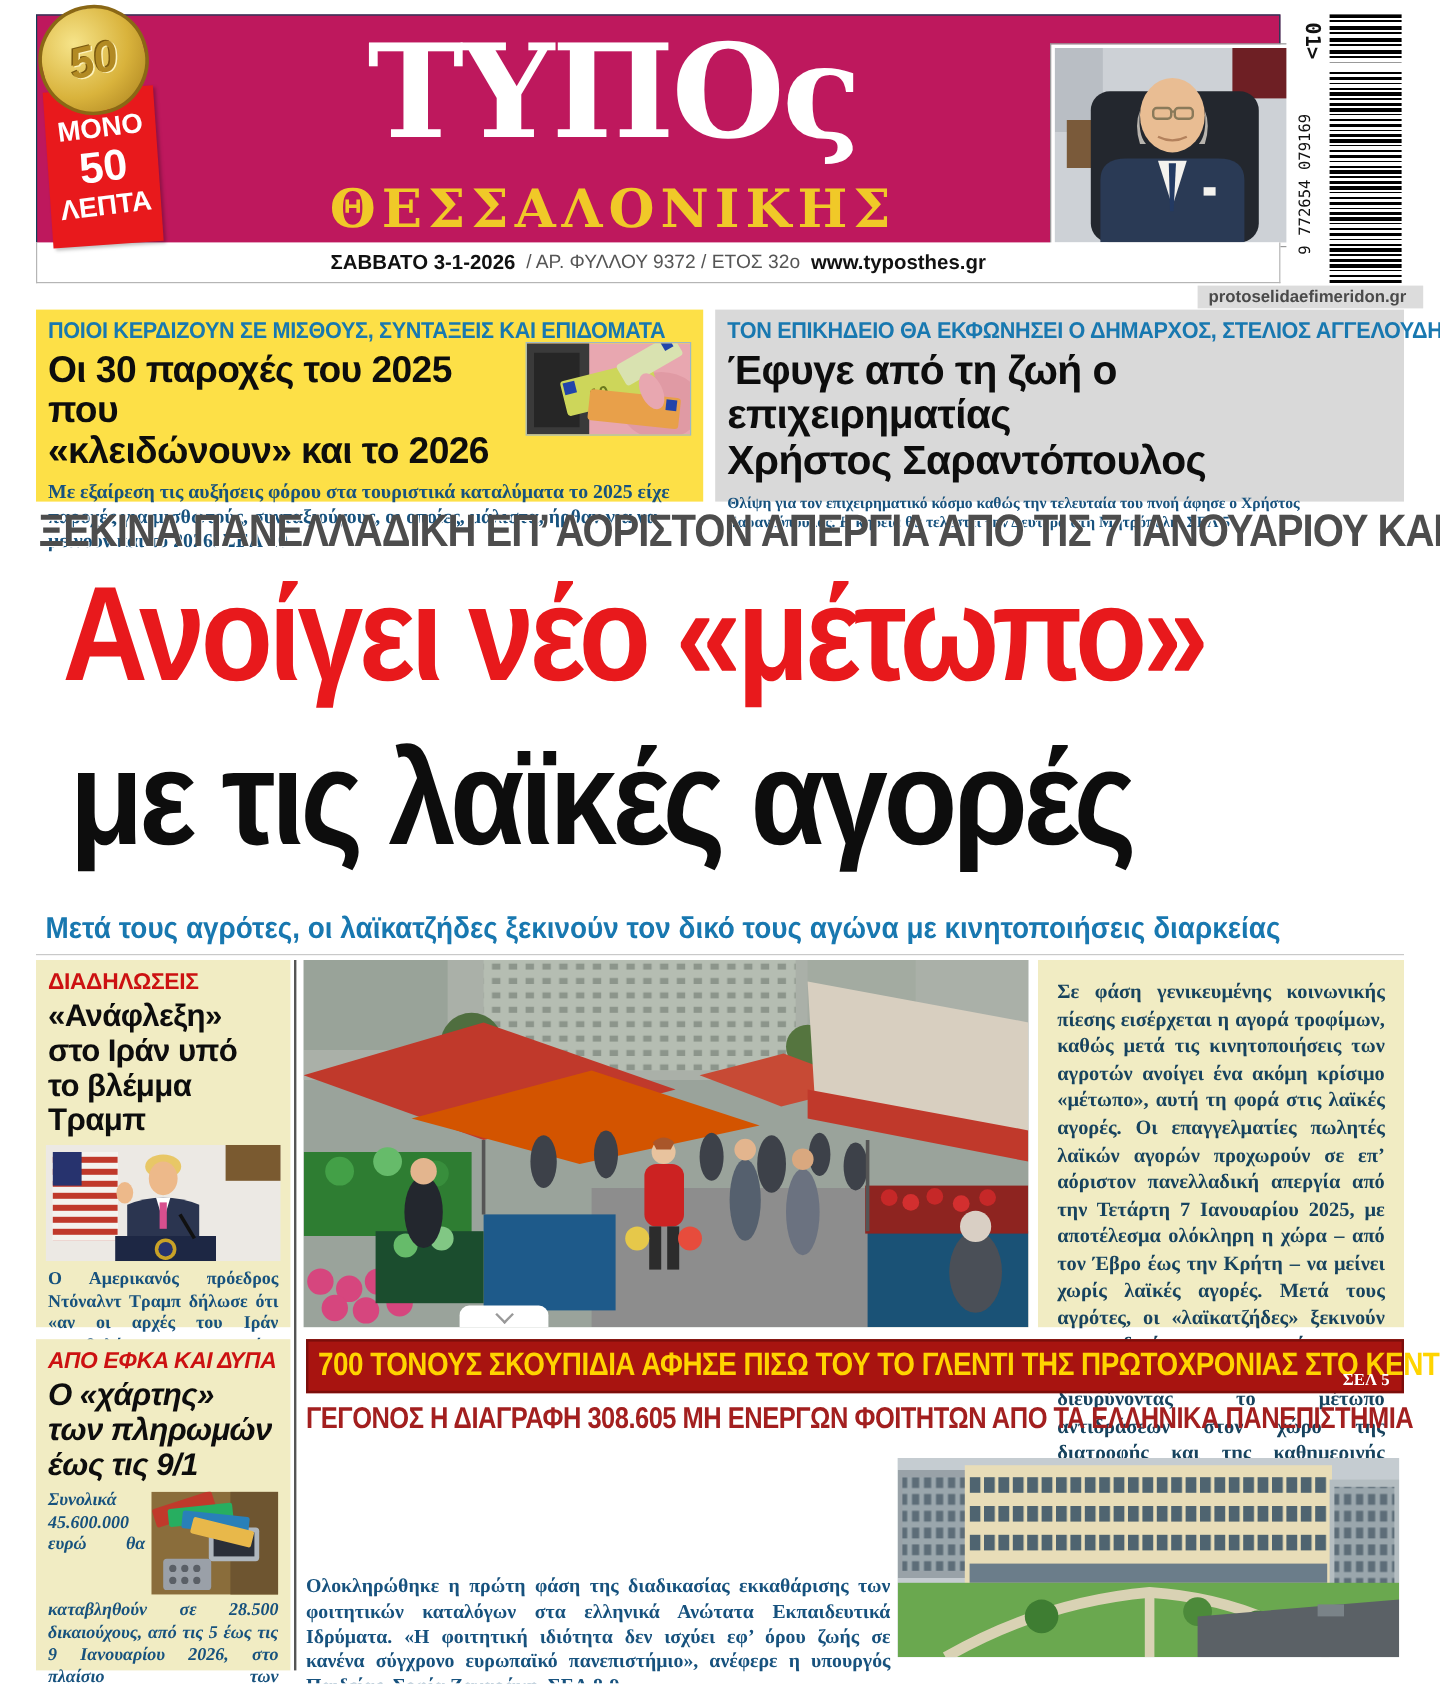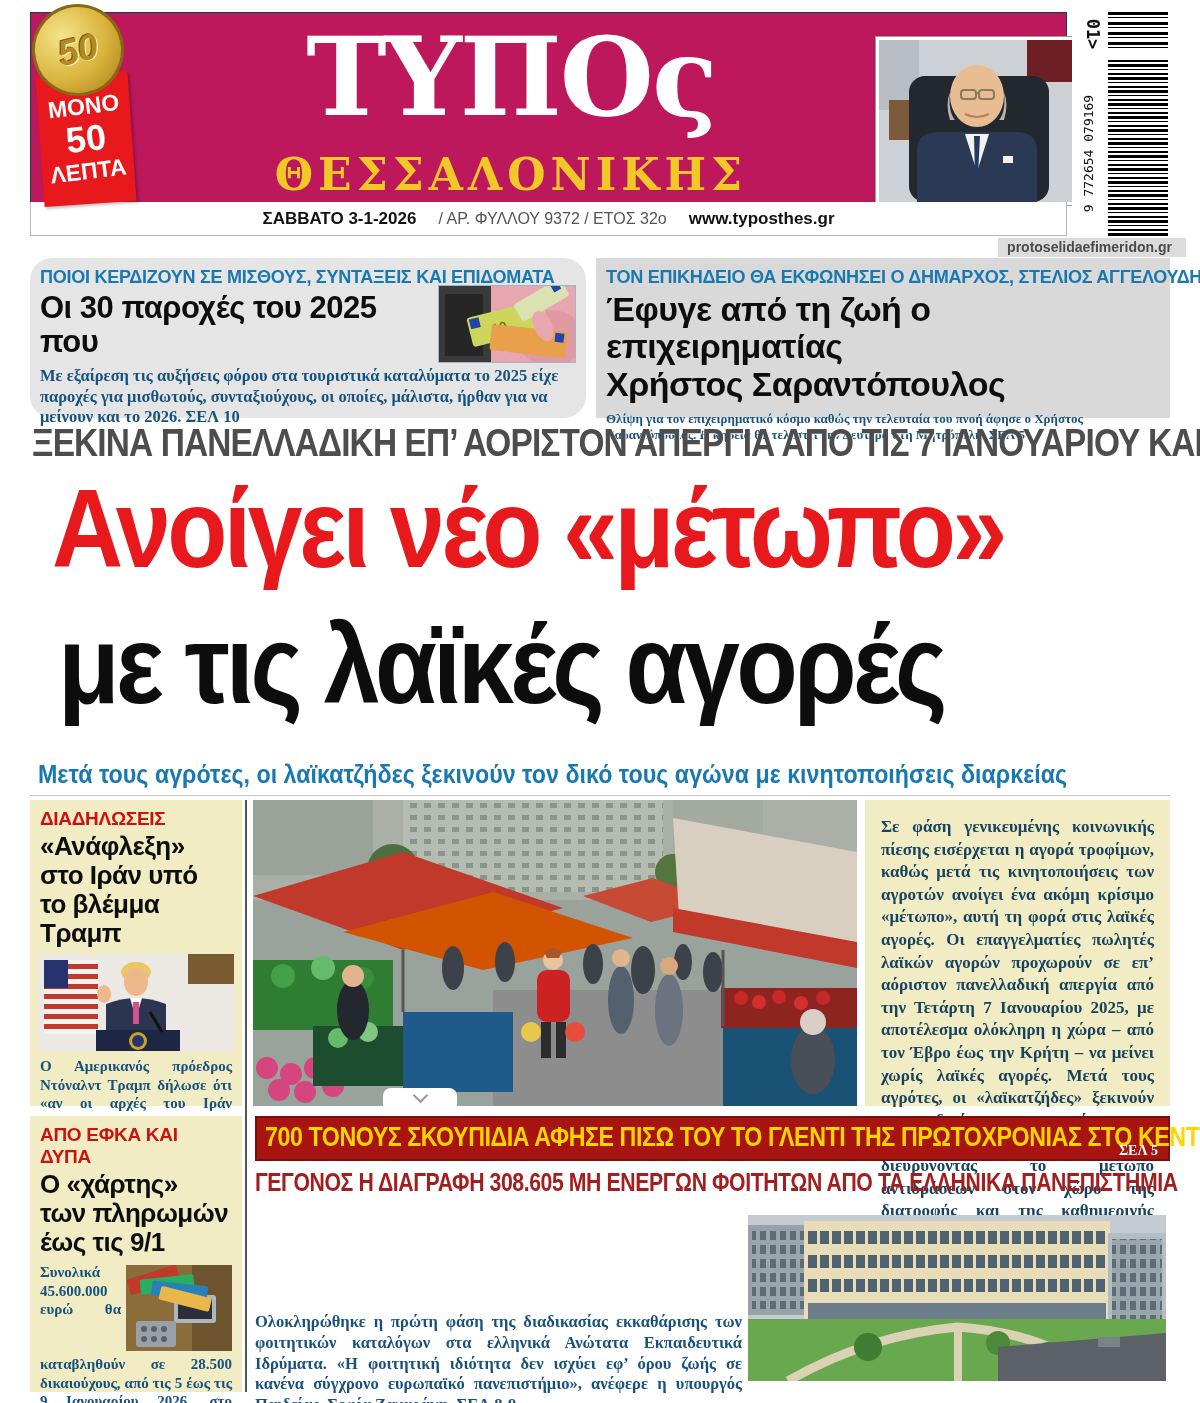--- a/index.html
+++ b/index.html
@@ -20,41 +20,41 @@
   .coin span{font-weight:800;font-size:36px;color:#b28a23;text-shadow:1px 1px 0 #fdf3bd,-1px -1px 0 #7a5a10;
     font-style:italic;}
   .badge{left:40px;top:74px;width:92px;height:130px;background:#e8191c;z-index:4;
     transform:rotate(-4deg);display:flex;flex-direction:column;align-items:center;justify-content:center;
     color:#fff;font-weight:800;box-shadow:2px 2px 3px rgba(0,0,0,.25);}
   .badge .b1,.badge .b3{font-size:23px;line-height:1.1;transform:rotate(-3deg);}
   .badge .b2{font-size:36px;line-height:1.1;transform:rotate(-3deg);}
   .portrait{left:845px;top:24px;width:196px;height:162px;background:#cfd2d6;border:3px solid #fff;
     outline:1px solid #9a9a9a;overflow:hidden;}
   .date-strip{left:30px;top:202px;width:1035px;height:33px;background:#fff;border:1px solid #b5b5b5;border-top:none;
-    display:flex;align-items:center;justify-content:center;gap:22px;}
+    display:flex;align-items:center;justify-content:center;gap:9px;}
   .date-strip .d{font-weight:800;font-size:17px;color:#111;}
   .date-strip .i{font-weight:500;font-size:16px;color:#555;}
   .date-strip .w{font-weight:800;font-size:17px;color:#111;}
 
   
   .bc-block{left:1072px;top:8px;width:100px;height:228px;background:#fff;}
   .bc-top{position:absolute;right:4px;top:4px;width:60px;height:40px;background:
     repeating-linear-gradient(180deg,#000 0 3px,#fff 3px 5px,#000 5px 6px,#fff 6px 10px);}
   .bc-main{position:absolute;right:4px;top:52px;width:60px;height:178px;background:
     repeating-linear-gradient(180deg,#000 0 2px,#fff 2px 4px,#000 4px 7px,#fff 7px 9px,#000 9px 10px,#fff 10px 13px);}
   .bc-01{position:absolute;left:6px;top:16px;font-family:"DejaVu Sans Mono",monospace;font-weight:700;
     font-size:17px;transform:rotate(90deg);transform-origin:center;color:#111;}
   .bc-num{position:absolute;left:-72px;top:138px;width:176px;text-align:center;
     font-family:"DejaVu Sans Mono",monospace;font-size:13px;color:#111;transform:rotate(-90deg);}
   .watermark{left:998px;top:238px;width:174px;height:19px;background:#dcdcdc;color:#4a4a4a;
     font-weight:700;font-size:14px;text-align:right;line-height:19px;padding-right:14px;}
 
   
   .box{padding:8px 10px;box-sizing:border-box;}
-  .tl{left:30px;top:258px;width:556px;height:160px;background:#e5e5e5;border-radius:22px;}
+  .tl{left:30px;top:258px;width:556px;height:160px;background:#fde047;}
   .tr{left:596px;top:258px;width:574px;height:160px;background:#d9d9d9;}
   .kicker-blue{color:#1878b0;font-weight:800;font-size:19px;letter-spacing:-0.3px;white-space:nowrap;
     transform:scaleX(.95);transform-origin:left;}
   .hl{color:#0d0d0d;font-weight:800;letter-spacing:-0.5px;line-height:1.1;margin-top:3px;}
   .tl .hl{font-size:31px;width:400px;}
   .tr .hl{font-size:34px;}
   .body-serif{font-family:"Liberation Serif",serif;font-weight:700;color:#17527e;line-height:1.24;}
   .tl .body-serif{font-size:16.5px;margin-top:7px;}
   .tr .body-serif{font-size:13px;margin-top:8px;}
   .euro-photo{position:absolute;right:10px;top:27px;width:136px;height:76px;overflow:hidden;border:1px solid #9db7c6;}
@@ -68,21 +68,21 @@
   .hl-black{left:58px;top:598px;color:#0d0d0d;font-weight:800;font-size:112px;letter-spacing:-4px;
     white-space:nowrap;transform:scaleX(.9);transform-origin:left top;line-height:1.2;}
   .subhead{left:38px;top:760px;color:#1878b0;font-weight:800;font-size:25px;white-space:nowrap;
     transform:scaleX(.93);transform-origin:left top;}
   .rule{left:30px;top:795px;width:1140px;height:1px;background:#c9c9c9;}
 
   
   .vdiv{left:245px;top:800px;width:2px;height:592px;background:#555;}
   .cream{background:#f1ecc3;}
   .sb1{left:30px;top:800px;width:212px;height:306px;}
-  .sb2{left:30px;top:1116px;width:212px;height:276px;}
+  .sb2{left:30px;top:1116px;width:212px;height:276px;font-style:italic;}
   .kicker-red{color:#cc1111;font-weight:800;font-size:19px;letter-spacing:-0.3px;}
   .sb-hl{color:#0d0d0d;font-weight:800;font-size:26px;line-height:1.12;letter-spacing:-0.5px;margin-top:2px;}
   .sb-body{font-family:"Liberation Serif",serif;font-weight:700;color:#17527e;font-size:15px;line-height:1.23;
     text-align:justify;margin-top:6px;}
   .trump-photo{width:196px;height:97px;margin-top:6px;overflow:hidden;position:relative;left:-2px;}
   .atm-photo{float:right;width:106px;height:86px;margin:2px 0 4px 5px;overflow:hidden;}
   .market{left:253px;top:800px;width:604px;height:306px;overflow:hidden;background:#9aa39b;}
   .chev-box{position:absolute;left:130px;bottom:0;width:74px;height:18px;background:#fff;
     border-radius:8px 8px 0 0;display:flex;align-items:center;justify-content:center;}
   .chev{width:9px;height:9px;border-left:2px solid #999;border-bottom:2px solid #999;
@@ -153,20 +153,21 @@
     <div class="bc-top"></div>
     <div class="bc-main"></div>
     <div class="bc-num">9 772654 079169</div>
   </div>
   <div class="abs watermark">protoselidaefimeridon.gr</div>
 
   <div class="abs box tl">
     <div class="kicker-blue">ΠΟΙΟΙ ΚΕΡΔΙΖΟΥΝ ΣΕ ΜΙΣΘΟΥΣ, ΣΥΝΤΑΞΕΙΣ ΚΑΙ ΕΠΙΔΟΜΑΤΑ</div>
     <div class="hl">
       <span style="display:block">Οι 30 παροχές του 2025 που</span>
+      <span style="display:block">«κλειδώνουν» και το 2026</span>
     </div>
     <div class="euro-photo">
       <svg width="136" height="76" viewBox="0 0 136 76">
         <rect width="136" height="76" fill="#e8a7b0"></rect>
         <rect x="0" y="0" width="52" height="76" fill="#3a3a3a"></rect>
         <rect x="6" y="8" width="38" height="62" fill="#262626"></rect>
         <ellipse cx="112" cy="52" rx="34" ry="28" fill="#e09aa4"></ellipse>
         <g transform="rotate(-14 70 38)">
           <rect x="30" y="22" width="78" height="30" rx="3" fill="#cdd65a"></rect>
           <rect x="32" y="24" width="10" height="10" fill="#2244aa"></rect>

